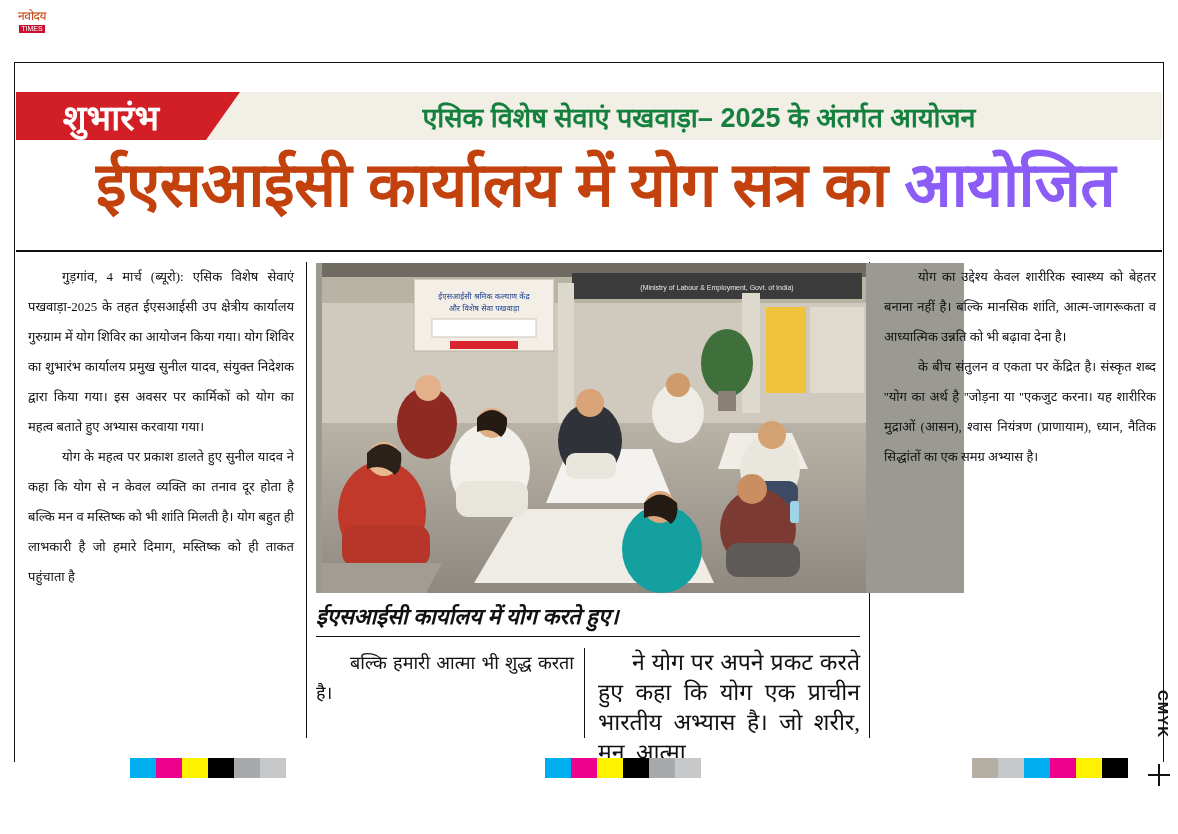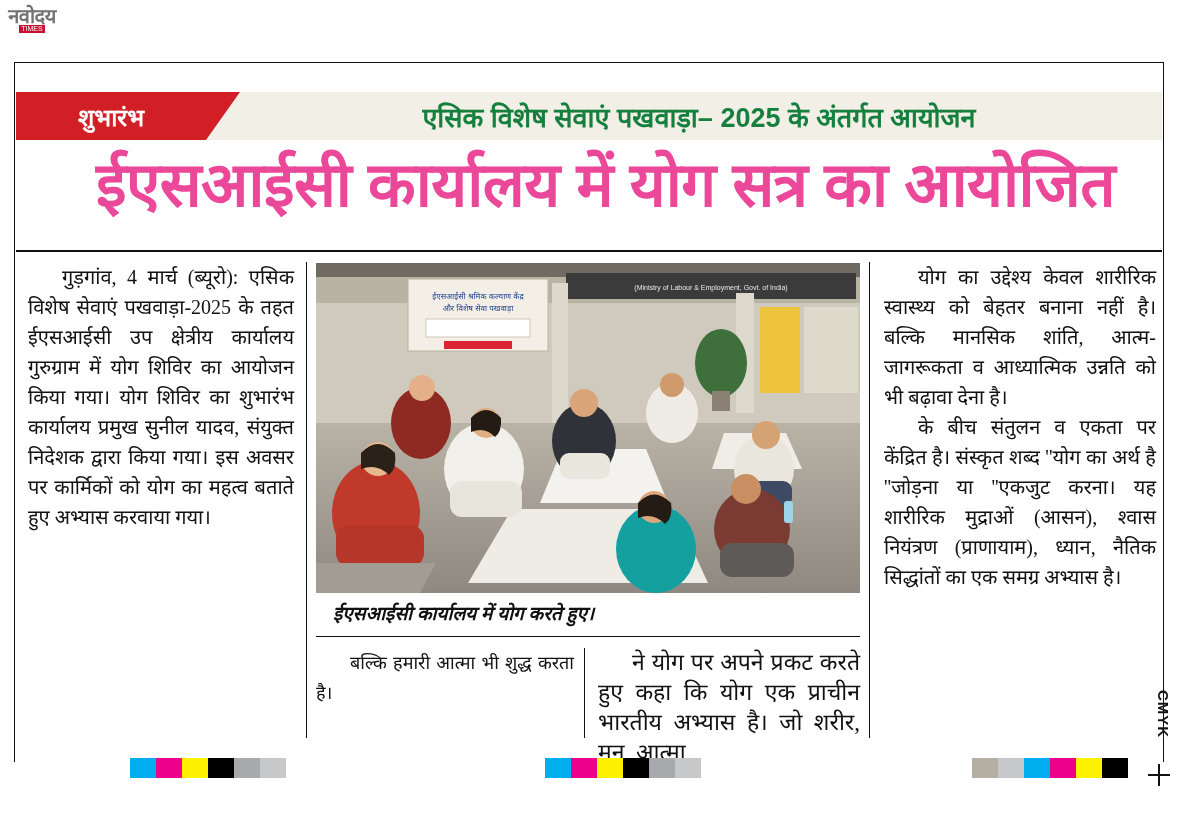--- a/index.html
+++ b/index.html
@@ -31,23 +31,23 @@
     margin-left: 6px;
     width: 52px;
     height: 26px;
     display: flex;
     flex-direction: column;
     justify-content: center;
     align-items: center;
   }
   .logo-word {
     font-family: "Liberation Sans", sans-serif;
-    font-weight: bold;
-    font-size: 20px;
-    color: #737373;
+    font-weight: normal;
+    font-size: 12px;
+    color: #c2410c;
     line-height: 15px;
     letter-spacing: -0.5px;
   }
   .logo-sub {
     font-family: "Liberation Sans", sans-serif;
     font-size: 7px;
     color: #c8102e;
     background: #c8102e;
     color: #fff;
     padding: 0 2px;
@@ -90,21 +90,21 @@
   .kicker-tag {
     position: relative;
     background: #d21f26;
     width: 190px;
     display: flex;
     align-items: center;
     justify-content: center;
     color: #fff;
     font-family: "Liberation Sans", sans-serif;
     font-weight: bold;
-    font-size: 24px;
+    font-size: 35px;
     z-index: 2;
   }
   .kicker-tag::after {
     content: "";
     position: absolute;
     right: -34px;
     top: 0;
     width: 0;
     height: 0;
     border-top: 48px solid #d21f26;
@@ -131,38 +131,38 @@
     top: 150px;
     width: 1146px;
     text-align: center;
     font-family: "Liberation Sans", sans-serif;
     font-weight: bold;
     font-size: 62px;
     line-height: 70px;
     letter-spacing: -0.5px;
     white-space: nowrap;
   }
-  .headline .blk { color: #ec4899; margin-left: 33px; }
-  .headline .red { color: #ec4899; font-family: Liberation Serif, serif; }
+  .headline .blk { color: #c2410c; margin-left: 33px; }
+  .headline .red { color: #8b5cf6; font-family: Liberation Serif, serif; }
 
   .rule-under-headline {
     position: absolute;
     left: 16px;
     top: 250px;
     width: 1146px;
     height: 1.5px;
     background: #111;
   }
 
   
   .col {
     position: absolute;
     top: 262px;
     font-family: "Liberation Serif", serif;
-    font-size: 20px;
+    font-size: 13px;
     line-height: 30px;
     text-align: justify;
     color: #111;
   }
   .col p { margin: 0 0 0 0; text-indent: 34px; }
   .col p + p { margin-top: 0px; }
 
   .col-left {
     left: 28px;
     width: 266px;
@@ -180,36 +180,37 @@
   }
   .vrule-1 { left: 306px; top: 262px; height: 476px; }
   .vrule-2 { left: 869px; top: 262px; height: 476px; }
   .vrule-3 { left: 584px; top: 648px; height: 90px; }
 
   
   .photo {
     position: absolute;
     left: 316px;
     top: 263px;
-    width: 544px;
+    width: 642px;
     height: 330px;
     overflow: hidden;
     background: #9a9a93;
+    padding-left: 6px;
   }
   .photo svg { display: block; }
 
   .caption {
     position: absolute;
-    left: 333px;
+    left: 316px;
     top: 600px;
     width: 544px;
     font-family: "Liberation Serif", serif;
     font-style: italic;
     font-weight: bold;
-    font-size: 19px;
+    font-size: 22px;
     color: #111;
   }
   .caption-rule {
     position: absolute;
     left: 316px;
     top: 636px;
     width: 544px;
     height: 1.2px;
     background: #111;
   }
@@ -301,20 +302,21 @@
   <span class="blk">ईएसआईसी कार्यालय में योग सत्र का </span><span class="red">आयोजित</span>
 </div>
 <div class="rule-under-headline"></div>
 
 <div class="vrule vrule-1"></div>
 <div class="vrule vrule-2"></div>
 <div class="vrule vrule-3"></div>
 
 <div class="col col-left">
   <p>गुड़गांव, 4 मार्च (ब्यूरो): एसिक विशेष सेवाएं पखवाड़ा-2025 के तहत ईएसआईसी उप क्षेत्रीय कार्यालय गुरुग्राम में योग शिविर का आयोजन किया गया। योग शिविर का शुभारंभ कार्यालय प्रमुख सुनील यादव, संयुक्त निदेशक द्वारा किया गया। इस अवसर पर कार्मिकों को योग का महत्व बताते हुए अभ्यास करवाया गया।</p>
+  <p>योग के महत्व पर प्रकाश डालते हुए सुनील यादव ने कहा कि योग से न केवल व्यक्ति का तनाव दूर होता है बल्कि मन व मस्तिष्क को भी शांति मिलती है। योग बहुत ही लाभकारी है जो हमारे दिमाग, मस्तिष्क को ही ताकत पहुंचाता है</p>
 </div>
 
 <div class="photo">
   <svg width="544" height="330" viewBox="0 0 544 330" xmlns="http://www.w3.org/2000/svg">
     <defs>
       <linearGradient id="floorg" x1="0" y1="0" x2="0" y2="1">
         <stop offset="0%" stop-color="#b9b3a7"></stop>
         <stop offset="100%" stop-color="#8e8880"></stop>
       </linearGradient>
     </defs>

